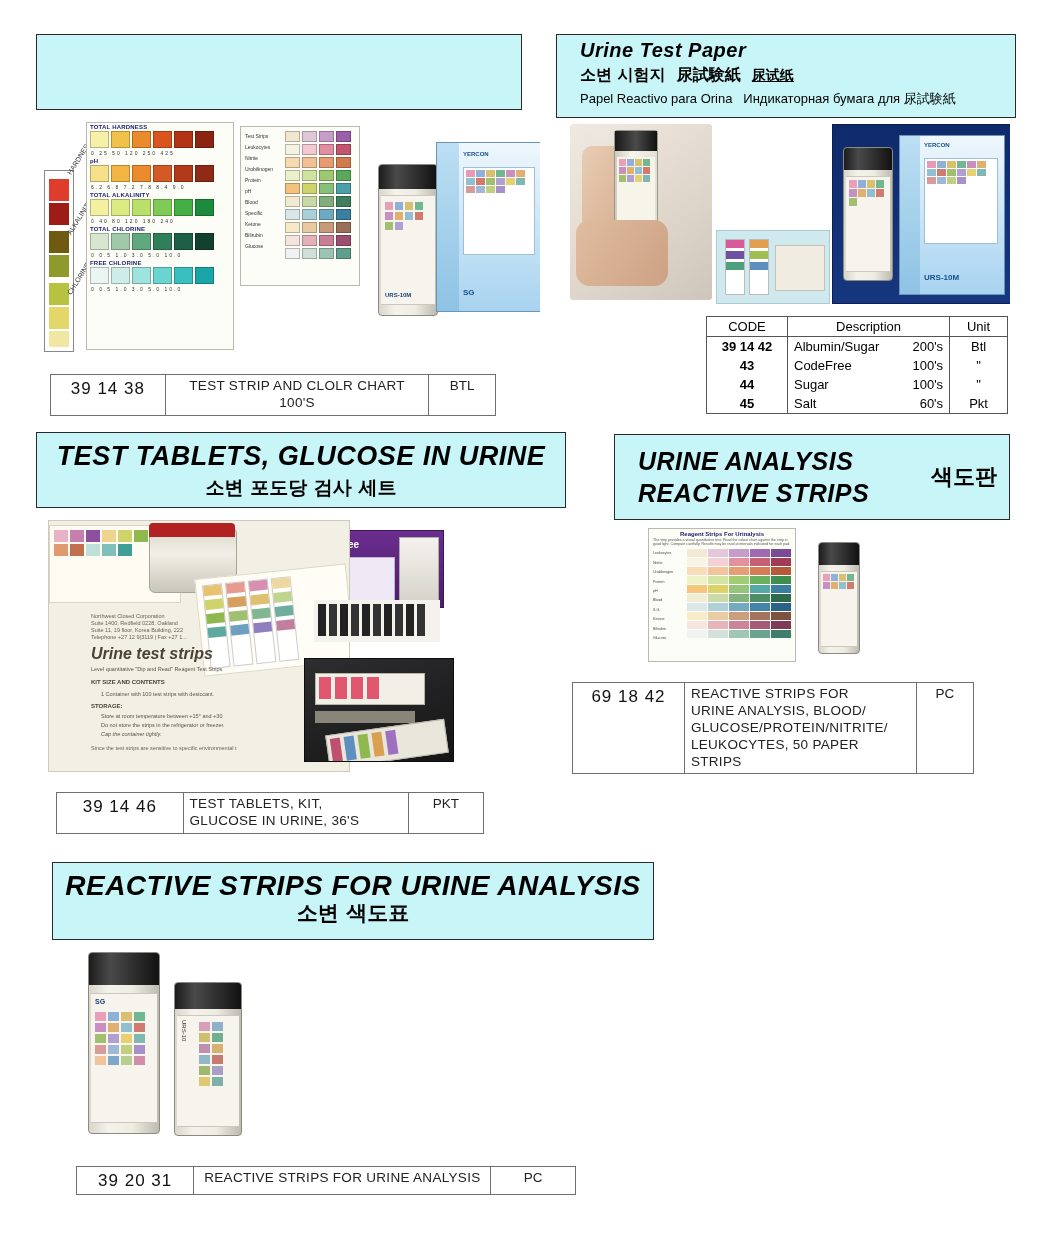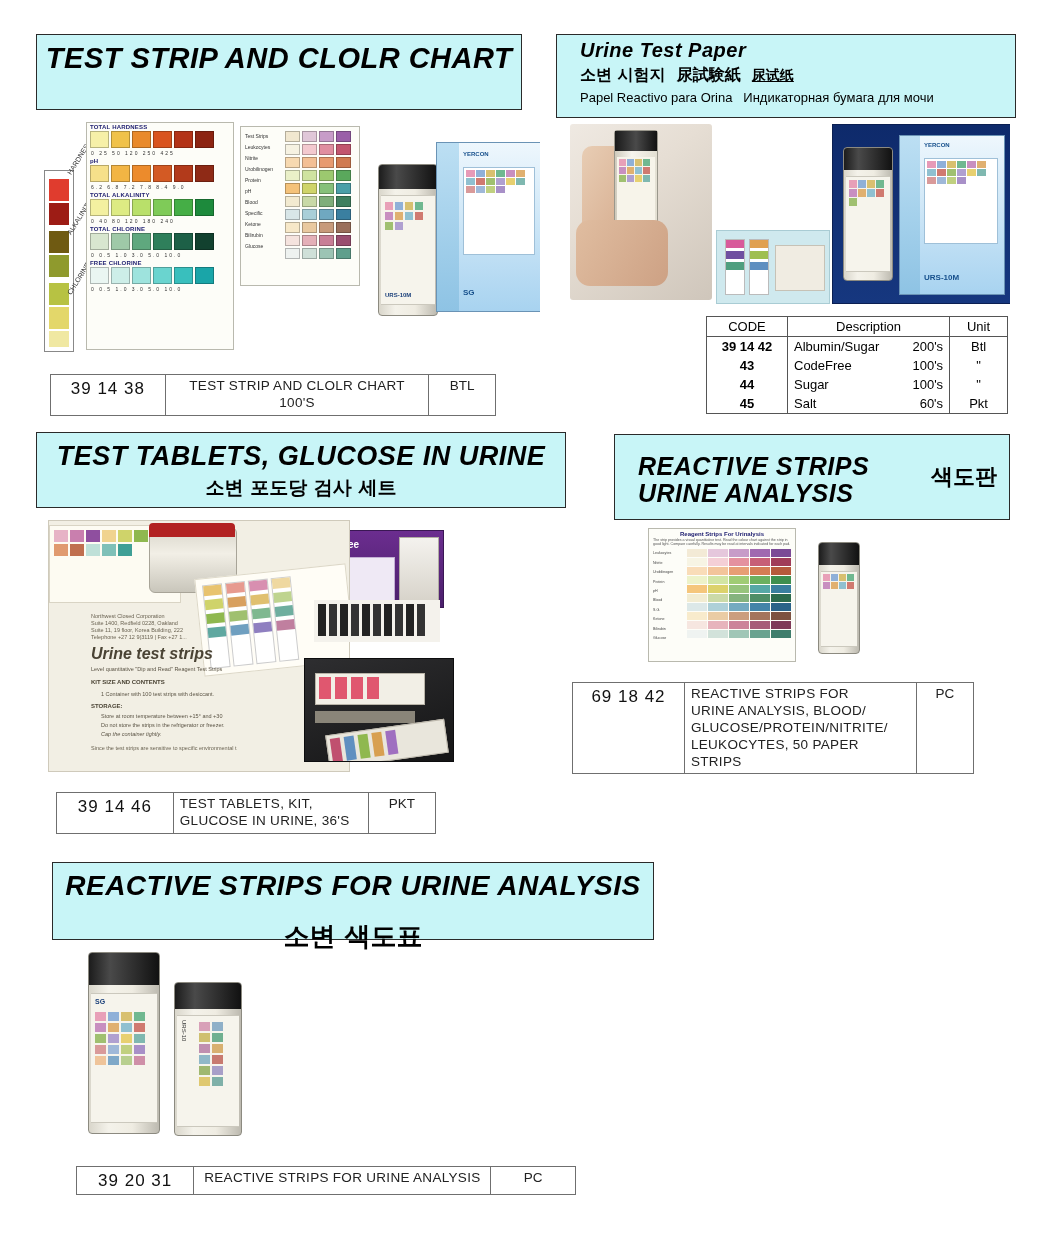--- a/index.html
+++ b/index.html
@@ -160,21 +160,20 @@
   .ktext {
     font-family: "DejaVu Sans", sans-serif;
   }
 </style>
 </head>
 <body>
 
 <div class="page">
 
   <div class="banner" style="left:36px; top:34px; width:486px; height:76px;">
-    <div class="t1" style="font-size:29px; margin-top:4px;">TEST STRIP AND CLOLR CHART</div>
   </div>
 
   <div class="pic" style="left:40px; top:120px; width:500px; height:240px;">
 
     <div style="position:absolute; left:4px; top:50px; width:28px; height:180px; background:#fff; border:1px solid #888;">
       <div class="tinysq" style="left:4px; top:8px; width:20px; height:22px; background:#e03c2e;"></div>
       <div class="tinysq" style="left:4px; top:32px; width:20px; height:22px; background:#9d1c15;"></div>
       <div class="tinysq" style="left:4px; top:60px; width:20px; height:22px; background:#6f5a12;"></div>
       <div class="tinysq" style="left:4px; top:84px; width:20px; height:22px; background:#8f9a2d;"></div>
       <div class="tinysq" style="left:4px; top:112px; width:20px; height:22px; background:#b7c243;"></div>
@@ -370,21 +369,21 @@
 
   <div class="banner left-align" style="left:556px; top:34px; width:460px; height:84px;">
     <div class="t1" style="font-size:20px; margin-top:1px;">Urine Test Paper</div>
     <div class="ktext" style="font-size:16px; font-weight:bold; margin-top:3px;">
       <span>소변 시험지</span>&nbsp;
       <span>尿試験紙</span>&nbsp;
       <span style="font-size:14px;text-decoration:underline;">尿试纸</span>
     </div>
     <div style="font-size:13px; margin-top:4px;">
       <span>Papel Reactivo para Orina</span>&nbsp;&nbsp;
-      <span>Индикаторная бумага для мочи</span>
+      <span>Индикаторная бумага для 尿試験紙</span>
     </div>
   </div>
 
   <div class="pic" style="left:570px; top:124px; width:440px; height:180px;">
 
     <div class="handimg" style="left:0; top:0; width:142px; height:176px; background:linear-gradient(140deg,#efe9e2 0%,#e6ded4 38%,#cfc6bb 100%);">
       <div style="position:absolute; left:12px; top:22px; width:64px; height:128px; border-radius:10px; background:linear-gradient(120deg,#e8cdb4,#d9b295 60%,#b98f72);"></div>
       <div style="position:absolute; left:44px; top:6px; width:42px; height:140px; background:linear-gradient(90deg,#cfcabc,#f7f5ee 40%,#e3dfd2); border:1px solid #9a978c; border-radius:3px;">
         <div style="position:absolute; left:0; right:0; top:0; height:20px; background:linear-gradient(90deg,#1a1a1a,#4a4a4a,#111);"></div>
         <div style="position:absolute; left:2px; right:2px; top:26px; bottom:8px; background:#f7f4ea;">
@@ -622,38 +621,38 @@
           <div style="width:10px;height:24px;background:#c0506f"></div>
             <div style="width:10px;height:24px;background:#5f8fc0"></div>
           <div style="width:10px;height:24px;background:#8fb84f"></div>
             <div style="width:10px;height:24px;background:#d8a050"></div>
           <div style="width:10px;height:24px;background:#9f6fc0"></div>
         </div>
       </div>
     </div>
   </div>
 
-  <table class="spec" style="left:56px; top:792px; width:380px;">
+  <table class="spec" style="left:56px; top:792px; width:428px;">
     <tbody>
         <tr>
       <td class="code" style="width:110px;">39 14 46</td>
       <td class="desc" style="width:206px;">
         <span>TEST TABLETS, KIT,</span><br>
         <span>GLUCOSE IN URINE, 36'S</span>
       </td>
       <td class="unit" style="width:60px;">PKT</td>
     </tr>
   </tbody>
     </table>
 
   <div class="banner left-align" style="left:614px; top:434px; width:396px; height:86px;">
     <div style="display:flex; align-items:center; height:100%;">
       <div style="flex:1;">
+        <div class="t1" style="font-size:25px;">URINE ANALYSIS</div>
         <div class="t1" style="font-size:25px; margin-top:5px;">REACTIVE STRIPS</div>
-        <div class="t1" style="font-size:25px;">URINE ANALYSIS</div>
       </div>
       <div class="t2 ktext" style="font-size:22px; padding-right:6px;">색도판</div>
     </div>
   </div>
 
   <div class="pic" style="left:648px; top:528px; width:250px; height:138px;">
     <div class="chartcard" style="left:0; top:0; width:148px; height:134px;">
       <div style="text-align:center; font-size:6px; font-weight:bold; color:#1a1a6e; padding-top:2px;">Reagent Strips For Urinalysis</div>
       <div style="font-size:3.6px; color:#555; padding:1px 4px; line-height:4.2px;">
         The strip provides a visual quantitative test. Read the colour chart against the strip in good light. Compare carefully. Results may be read at intervals indicated for each pad.
@@ -764,21 +763,21 @@
         <span>GLUCOSE/PROTEIN/NITRITE/</span><br>
         <span>LEUKOCYTES, 50 PAPER STRIPS</span>
       </td>
       <td class="unit" style="width:58px;">PC</td>
     </tr>
   </tbody>
     </table>
 
   <div class="banner" style="left:52px; top:862px; width:602px; height:78px;">
     <div class="t1" style="font-size:28px; margin-top:4px;">REACTIVE STRIPS FOR URINE ANALYSIS</div>
-    <div class="t2 ktext" style="font-size:26px; margin-top:20px;">소변 색도표</div>
+    <div class="t2 ktext" style="font-size:21px; margin-top:0;">소변 색도표</div>
   </div>
 
   <div class="pic" style="left:74px; top:952px; width:220px; height:190px;">
     <div class="bottle" style="left:14px; top:0; width:70px; height:180px;">
       <div class="cap" style="height:32px;"></div>
       <div class="label" style="top:40px; bottom:10px;">
         <div style="position:absolute; left:4px; top:4px; font-size:7px; font-weight:bold; color:#1a3f7a;">SG</div>
         <div style="position:absolute; left:4px; top:18px; right:4px; display:flex; flex-wrap:wrap; gap:2px;">
           <div style="width:11px;height:9px;background:#e8a0b8"></div>
             <div style="width:11px;height:9px;background:#8fb0d8"></div>

